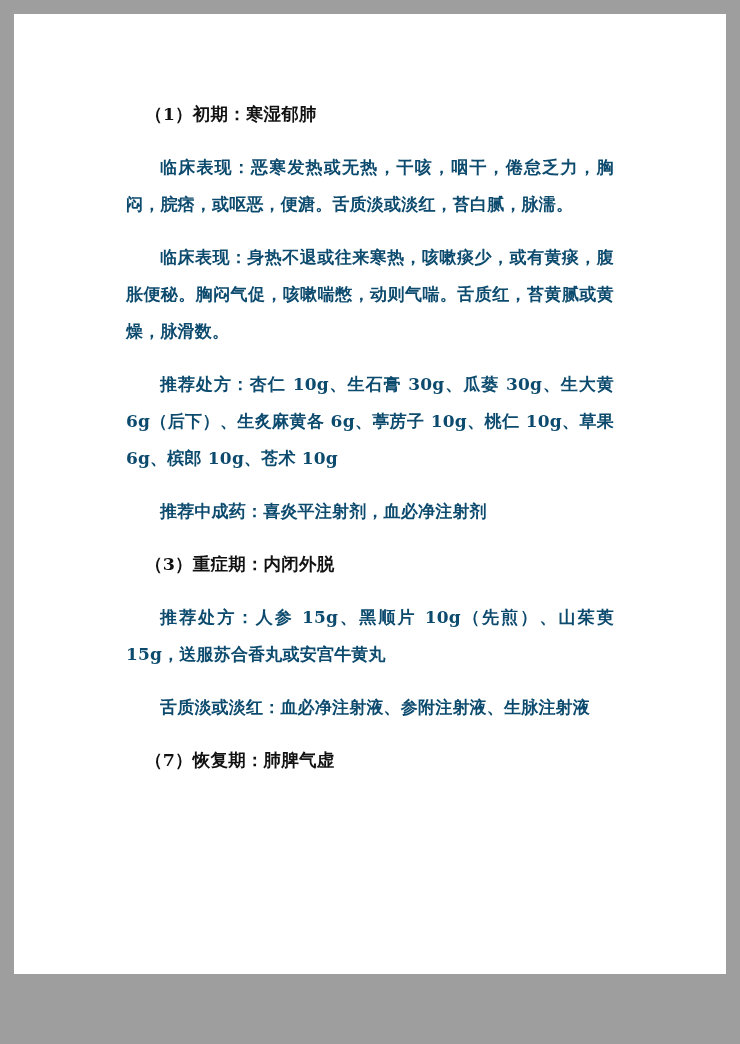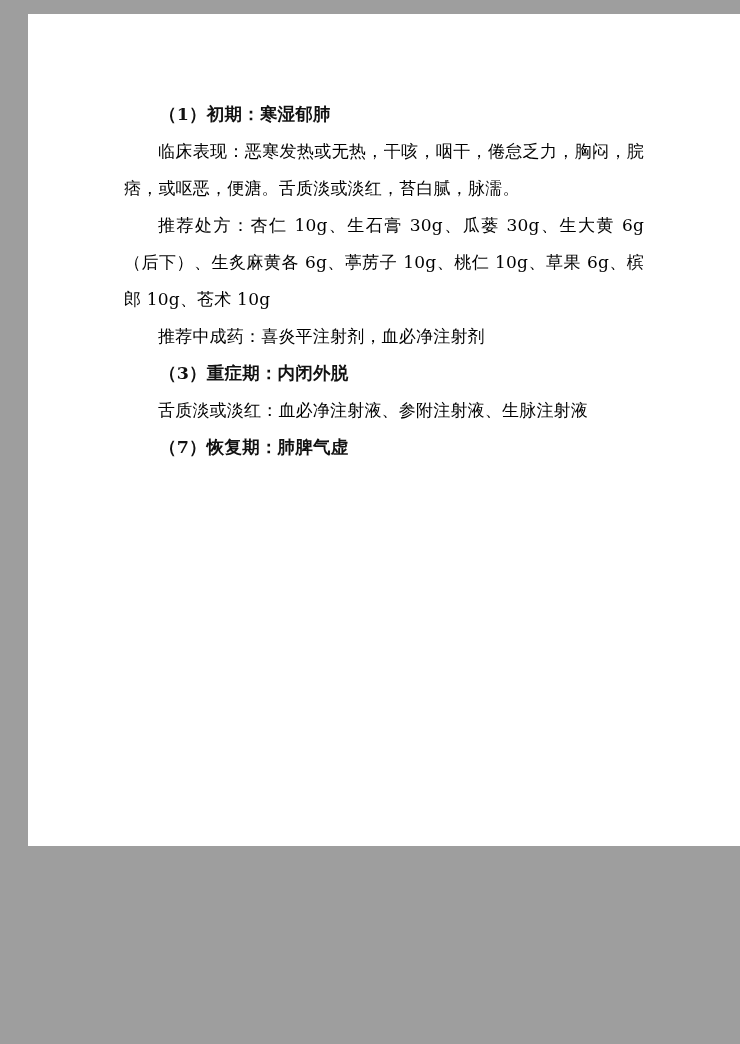--- a/index.html
+++ b/index.html
@@ -8,24 +8,24 @@
   }
   body {
     width: 740px;
     height: 1044px;
     background: #9e9e9e;
     font-family: "DejaVu Serif", "Liberation Serif", serif;
     overflow: hidden;
   }
   #page {
     position: absolute;
-    left: 28px;
+    left: 14px;
     top: 14px;
     width: 712px;
-    height: 832px;
+    height: 960px;
     background: #ffffff;
     box-sizing: border-box;
     overflow: hidden;
   }
   #content {
     position: absolute;
     left: 96px;
     top: 82px;
     width: 520px;
   }
@@ -35,38 +35,41 @@
     line-height: 37px;
     text-indent: 2em;
     margin: 0;
     color: #111;
     letter-spacing: 0.2px;
   }
   .para {
     font-size: 17px;
     line-height: 37px;
     text-indent: 2em;
-    margin: 0;
-    color: #000000;
+    margin: 16px;
+    color: #0c4a6e;
     text-align: justify;
     text-justify: inter-ideograph;
     letter-spacing: 0.2px;
+    font-weight: bold;
   }
 </style>
 </head>
 <body>
 
 <div id="page">
   <div id="content">
 
     <p class="heading">（1）初期：寒湿郁肺</p>
     <p class="para">临床表现：恶寒发热或无热，干咳，咽干，倦怠乏力，胸闷，脘痞，或呕恶，便溏。舌质淡或淡红，苔白腻，脉濡。</p>
 
+    <p class="para">临床表现：身热不退或往来寒热，咳嗽痰少，或有黄痰，腹胀便秘。胸闷气促，咳嗽喘憋，动则气喘。舌质红，苔黄腻或黄燥，脉滑数。</p>
     <p class="para">推荐处方：杏仁 10g、生石膏 30g、瓜蒌 30g、生大黄 6g（后下）、生炙麻黄各 6g、葶苈子 10g、桃仁 10g、草果 6g、槟郎 10g、苍术 10g</p>
     <p class="para">推荐中成药：喜炎平注射剂，血必净注射剂</p>
 
     <p class="heading">（3）重症期：内闭外脱</p>
+    <p class="para">推荐处方：人参 15g、黑顺片 10g（先煎）、山茱萸 15g，送服苏合香丸或安宫牛黄丸</p>
     <p class="para">舌质淡或淡红：血必净注射液、参附注射液、生脉注射液</p>
 
     <p class="heading">（7）恢复期：肺脾气虚</p>
 
   </div>
 </div>
 
 </body></html>

